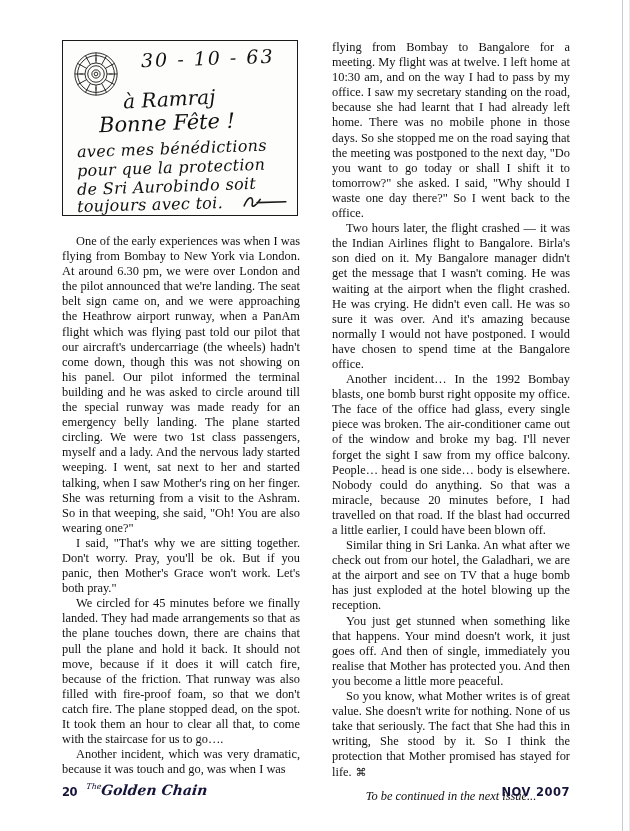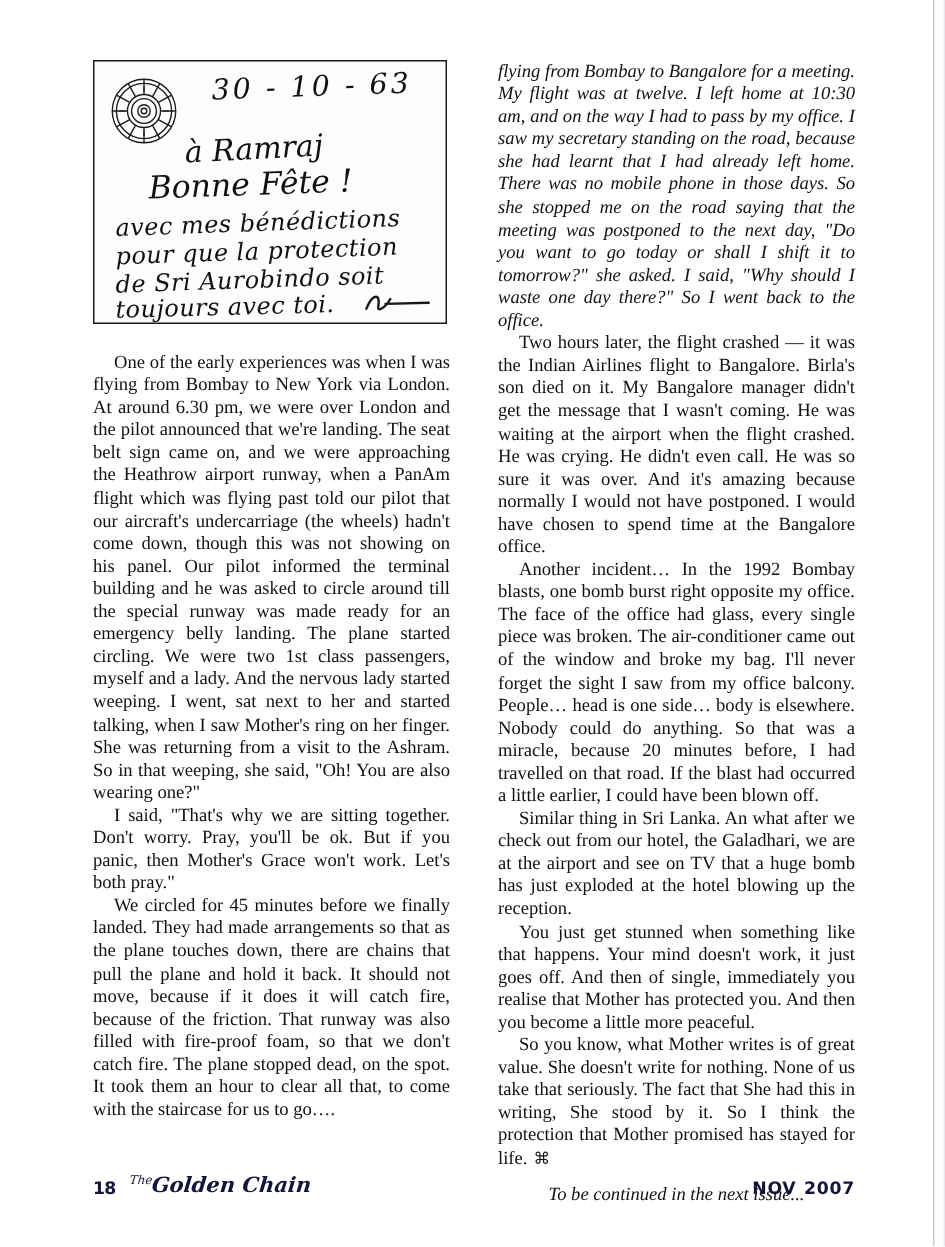--- a/index.html
+++ b/index.html
@@ -108,21 +108,21 @@
     margin: 0;
     text-align: justify;
     text-justify: inter-word;
     font-size: 12.4px;
     line-height: 15.1px;
     text-indent: 14px;
     color: #111111;
     hyphens: auto;
     -webkit-hyphens: auto;
   }
-  p.body.cont { text-indent: 0; font-style: italic; }
+  p.body.cont { text-indent: 0; }
 
   .endmark {
     font-family: "DejaVu Sans", sans-serif;
     font-size: 11px;
     padding-left: 4px;
   }
 
   p.tobecontinued {
     margin: 9px 0 0 0;
     font-size: 12.4px;
@@ -232,33 +232,34 @@
         <div class="hand hw6">toujours avec toi.</div>
 
         <svg class="hw-sig" viewBox="0 0 60 20">
           <path d="M4 16 C 10 2, 16 4, 14 14 C 13 19, 19 16, 24 8 M 20 12 L 56 11" fill="none" stroke="#1a1a1a" stroke-width="2" stroke-linecap="round"></path>
         </svg>
       </div>
 
       <p class="body">One of the early experiences was when I was flying from Bombay to New York via London. At around 6.30 pm, we were over London and the pilot announced that we're landing. The seat belt sign came on, and we were approaching the Heathrow airport runway, when a PanAm flight which was flying past told our pilot that our aircraft's undercarriage (the wheels) hadn't come down, though this was not showing on his panel. Our pilot informed the terminal building and he was asked to circle around till the special runway was made ready for an emergency belly landing. The plane started circling. We were two 1st class passengers, myself and a lady. And the nervous lady started weeping. I went, sat next to her and started talking, when I saw Mother's ring on her finger. She was returning from a visit to the Ashram. So in that weeping, she said, "Oh! You are also wearing one?"</p>
       <p class="body">I said, "That's why we are sitting together. Don't worry. Pray, you'll be ok. But if you panic, then Mother's Grace won't work. Let's both pray."</p>
       <p class="body">We circled for 45 minutes before we finally landed. They had made arrangements so that as the plane touches down, there are chains that pull the plane and hold it back. It should not move, because if it does it will catch fire, because of the friction. That runway was also filled with fire-proof foam, so that we don't catch fire. The plane stopped dead, on the spot. It took them an hour to clear all that, to come with the staircase for us to go….</p>
+      <p class="body">Another incident, which was very dramatic, because it was touch and go, was when I was</p>
     </div>
 
     <div class="col col-right">
       <p class="body cont">flying from Bombay to Bangalore for a meeting. My flight was at twelve. I left home at 10:30 am, and on the way I had to pass by my office. I saw my secretary standing on the road, because she had learnt that I had already left home. There was no mobile phone in those days. So she stopped me on the road saying that the meeting was postponed to the next day, "Do you want to go today or shall I shift it to tomorrow?" she asked. I said, "Why should I waste one day there?" So I went back to the office.</p>
       <p class="body">Two hours later, the flight crashed — it was the Indian Airlines flight to Bangalore. Birla's son died on it. My Bangalore manager didn't get the message that I wasn't coming. He was waiting at the airport when the flight crashed. He was crying. He didn't even call. He was so sure it was over. And it's amazing because normally I would not have postponed. I would have chosen to spend time at the Bangalore office.</p>
       <p class="body">Another incident… In the 1992 Bombay blasts, one bomb burst right opposite my office. The face of the office had glass, every single piece was broken. The air-conditioner came out of the window and broke my bag. I'll never forget the sight I saw from my office balcony. People… head is one side… body is elsewhere. Nobody could do anything. So that was a miracle, because 20 minutes before, I had travelled on that road. If the blast had occurred a little earlier, I could have been blown off.</p>
       <p class="body">Similar thing in Sri Lanka. An what after we check out from our hotel, the Galadhari, we are at the airport and see on TV that a huge bomb has just exploded at the hotel blowing up the reception.</p>
       <p class="body">You just get stunned when something like that happens. Your mind doesn't work, it just goes off. And then of single, immediately you realise that Mother has protected you. And then you become a little more peaceful.</p>
       <p class="body"><span>So you know, what Mother writes is of great value. She doesn't write for nothing. None of us take that seriously. The fact that She had this in writing, She stood by it. So I think the protection that Mother promised has stayed for life.</span><span class="endmark">⌘</span></p>
       <p class="tobecontinued">To be continued in the next issue...</p>
     </div>
 
   </div>
 
   <div class="footer">
-    <div class="folio">18</div>
+    <div class="folio">20</div>
     <div class="masthead"><span class="the">The</span><span>Golden Chain</span></div>
     <div class="issue"><span class="mon">NOV</span><span>2007</span></div>
   </div>
 
 </div>
 
 </body></html>

